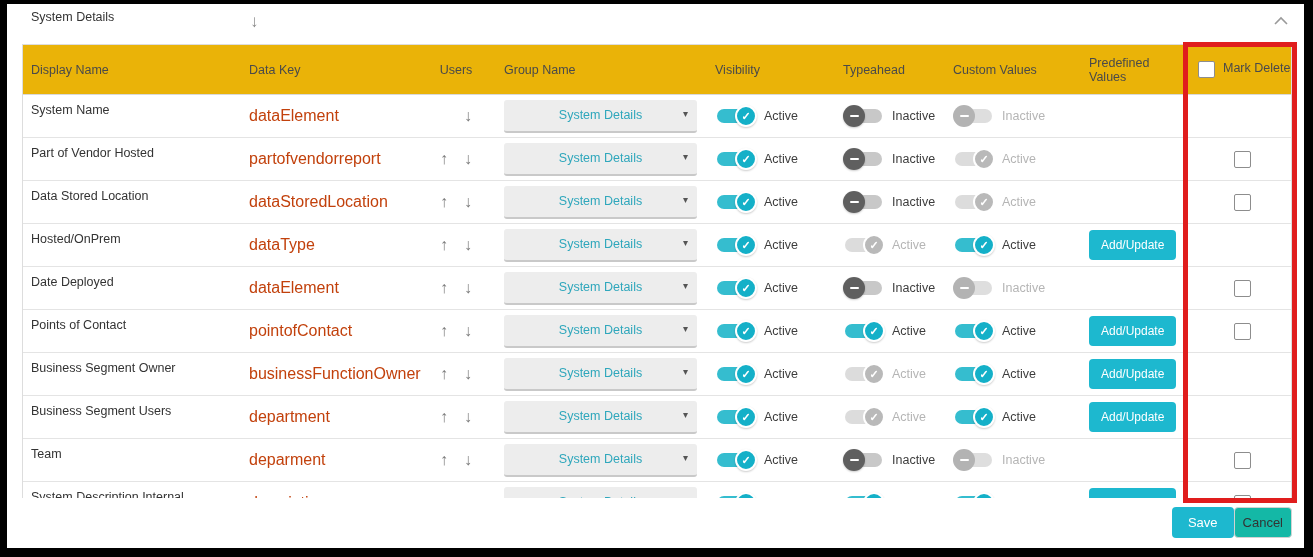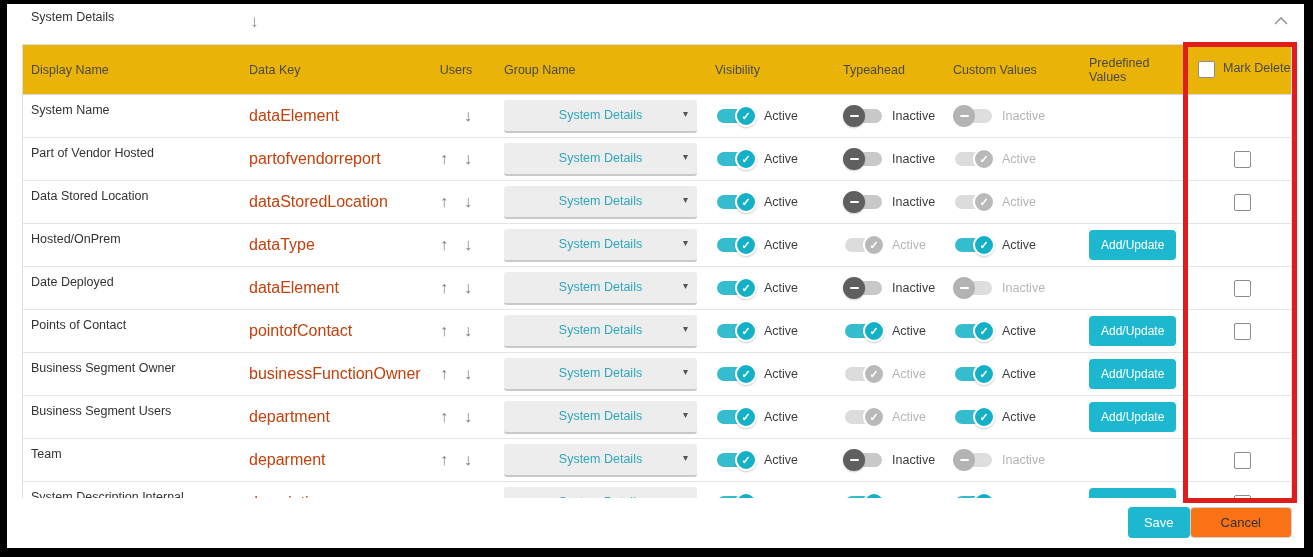--- a/index.html
+++ b/index.html
@@ -59,21 +59,21 @@
   .cb{width:17px;height:17px;border:1.5px solid #8d8d8d;border-radius:2px;background:#fff;cursor:pointer}
   .c-del{justify-content:center}
   .hd-del{display:flex;gap:8px}
 
   
   .red-box{position:absolute;left:1176px;top:38px;width:114px;height:461px;border:5px solid var(--red);pointer-events:none}
 
   
   .footer{position:absolute;right:12px;bottom:10px;display:flex;gap:0;align-items:center}
   .btn-save{background:var(--teal);color:#fff;border:none;border-radius:4px;font-size:13px;padding:8px 16px;cursor:pointer;font-family:"Liberation Sans",sans-serif}
-  .btn-cancel{background:#f97316;color:#333;border:1px solid #d2d2d2;border-radius:4px;font-size:13px;padding:7px 30px;cursor:pointer;font-family:"Liberation Sans",sans-serif}
+  .btn-cancel{background:#14b8a6;color:#333;border:1px solid #d2d2d2;border-radius:4px;font-size:13px;padding:7px 8px;cursor:pointer;font-family:"Liberation Sans",sans-serif}
 </style>
 </head>
 <body>
 
 <div class="panel">
 
   <div class="section-head">
     <span class="section-title">System Details</span>
     <span class="section-arrow">↓</span>
     <svg class="collapse" viewBox="0 0 14 10">

